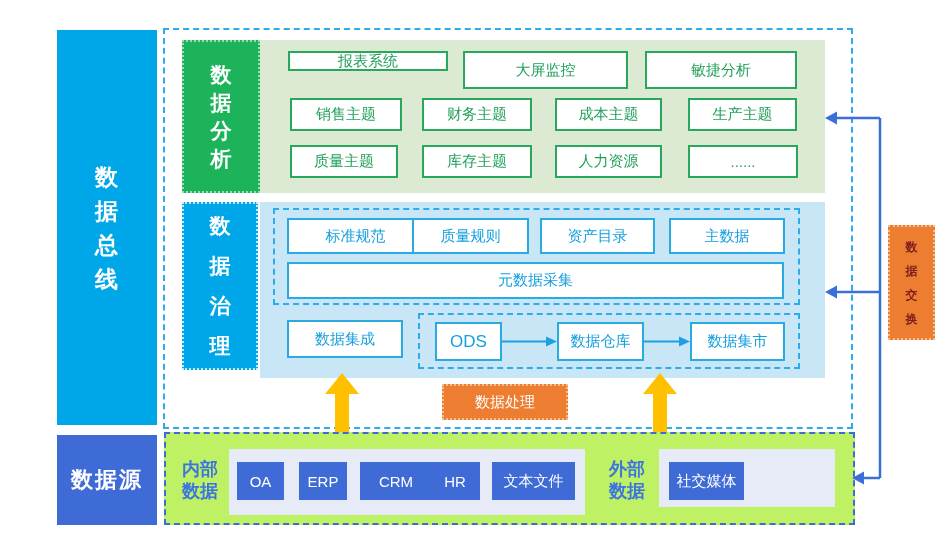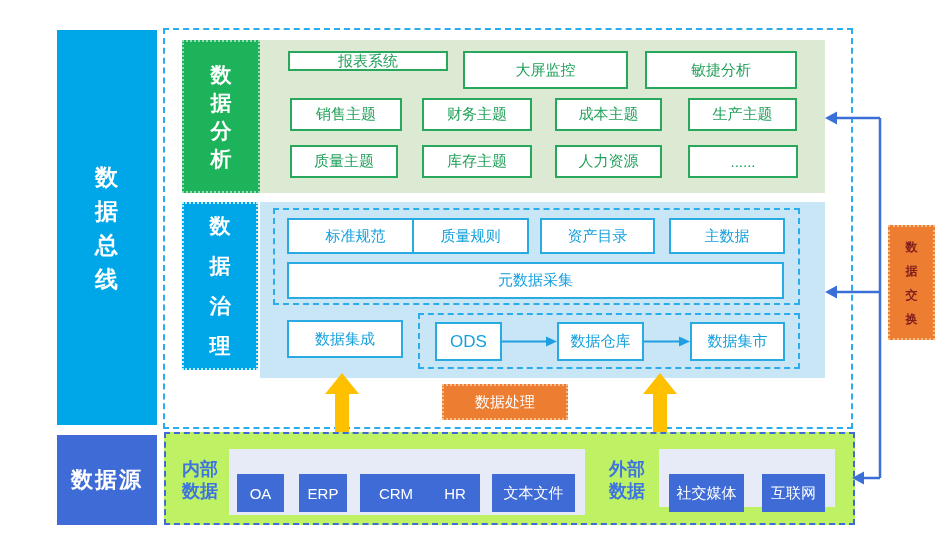--- a/index.html
+++ b/index.html
@@ -36,21 +36,21 @@
   .bbox{position:absolute;background:#fff;border:2px solid #29abe2;box-sizing:border-box;color:#149fdd;font-size:15px;display:flex;align-items:center;justify-content:center;}
   .dash-blue{position:absolute;border:2px dashed #2bacec;box-sizing:border-box;}
 
   
   .processing{left:442px;top:384px;width:126px;height:36px;background:#ed7d31;border:2px dotted #f6bd8e;box-sizing:border-box;color:#fff;font-size:15px;}
   .exchange{left:888px;top:225px;width:47px;height:115px;background:#ed7d31;border:2px dotted #f6bd8e;box-sizing:border-box;}
   .exchange .vtext{width:18px;font-size:12px;line-height:24px;color:#7f1d1d;font-weight:bold;}
 
   
   .strip{position:absolute;background:#e7ebf8;}
-  .chip{position:absolute;background:#3e6bd5;color:#fff;font-size:15px;display:flex;align-items:center;justify-content:center;margin-top:12px;}
+  .chip{position:absolute;background:#3e6bd5;color:#fff;font-size:15px;display:flex;align-items:center;justify-content:center;}
   .src-group-label{position:absolute;color:#3d74e0;font-weight:bold;font-size:18px;line-height:22px;width:42px;word-break:break-all;text-align:center;}
 
   svg{display:block;}
 </style>
 </head>
 <body>
 
 <div class="stage">
 
   <div class="abs flexc vlabel bus-bar">
@@ -122,21 +122,20 @@
     <div class="strip" style="left:63px;top:15px;width:356px;height:66px">
       <div class="chip" style="left:8px;top:13px;width:47px;height:38px">OA</div>
       <div class="chip" style="left:70px;top:13px;width:48px;height:38px">ERP</div>
       <div class="chip" style="left:131px;top:13px;width:72px;height:38px">CRM</div>
       <div class="chip" style="left:201px;top:13px;width:50px;height:38px">HR</div>
       <div class="chip" style="left:263px;top:13px;width:83px;height:38px">文本文件</div>
     </div>
     <div class="src-group-label" style="left:440px;top:24px">外部数据</div>
     <div class="strip" style="left:493px;top:15px;width:176px;height:58px">
       <div class="chip" style="left:10px;top:13px;width:75px;height:38px">社交媒体</div>
-      <div class="chip" style="left:103px;top:13px;width:63px;height:38px">互联网</div>
     </div>
   </div>
 
   <svg class="abs" style="left:820px;top:105px" width="78" height="385">
     <line x1="60" y1="13" x2="60" y2="373" stroke="#3a6fd8" stroke-width="2.5"></line>
     <line x1="60" y1="13" x2="15" y2="13" stroke="#3a6fd8" stroke-width="2.5"></line>
     <polygon points="5,13 17,6.5 17,19.5" fill="#3a6fd8"></polygon>
     <line x1="60" y1="187" x2="15" y2="187" stroke="#3a6fd8" stroke-width="2.5"></line>
     <polygon points="5,187 17,180.5 17,193.5" fill="#3a6fd8"></polygon>
     <line x1="60" y1="373" x2="42" y2="373" stroke="#3a6fd8" stroke-width="2.5"></line>

